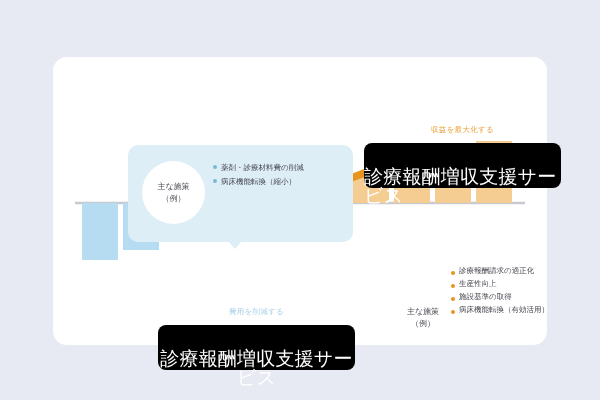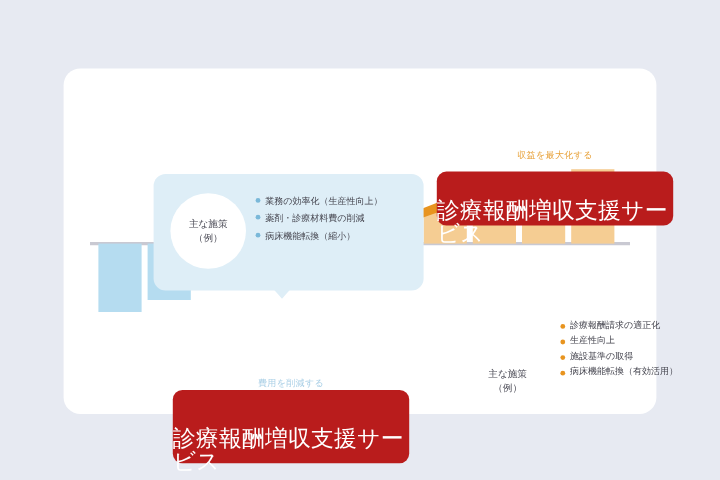--- a/index.html
+++ b/index.html
@@ -96,40 +96,41 @@
     width: 4px;
     height: 4px;
     border-radius: 50%;
     background: #7ab8d9;
     margin: 2px 4px 0 0;
   }
 
   
   .service-box {
     position: absolute;
-    background: #b91c1c;
+    background: #000000;
     border-radius: 8px;
     display: flex;
     flex-direction: column;
     align-items: center;
     justify-content: center;
     box-sizing: border-box;
     gap: 29px;
   }
   #service-box-revenue {
     left: 311px;
     top: 86px;
     width: 197px;
     height: 45px;
   }
   #service-box-cost {
-    left: 91px;
+    left: 105px;
     top: 268px;
     width: 197px;
-    height: 61px;
+    height: 45px;
+    text-align: center;
   }
   .service-eyebrow {
     font-size: 7.5px;
     line-height: 1;
     margin-bottom: 4px;
     letter-spacing: 0.3px;
   }
   .eyebrow-orange { color: #e8a33d; }
   .eyebrow-blue   { color: #a9cfe6; }
   .service-title {
@@ -151,26 +152,25 @@
     line-height: 1.45;
   }
   #orange-bullets {
     position: absolute;
     left: 398px;
     top: 209px;
     width: 135px;
   }
   .orange-bullet {
     display: flex;
-    align-items: center;
+    align-items: flex-end;
     margin-bottom: 4px;
     font-size: 7.5px;
     color: #45454f;
     line-height: 1.2;
-    margin-left: 16px;
   }
   .orange-bullet .dot {
     flex: 0 0 auto;
     width: 4px;
     height: 4px;
     border-radius: 50%;
     background: #e8941f;
     margin: 2px 4px 0 0;
   }
 </style>
@@ -212,24 +212,20 @@
     <div id="blue-callout-tail"></div>
 
     <div id="blue-circle">
       <span>主な施策</span>
       <span>（例）</span>
     </div>
 
     <div id="blue-bullets">
         <div class="blue-bullet">
           <span class="dot"></span>
-          <span>業務の効率化（生産性向上）</span>
-        </div>
-        <div class="blue-bullet">
-          <span class="dot"></span>
           <span>薬剤・診療材料費の削減</span>
         </div>
         <div class="blue-bullet">
           <span class="dot"></span>
           <span>病床機能転換（縮小）</span>
         </div>
       </div>
 
     <div class="service-box" id="service-box-revenue">
       <span class="service-eyebrow eyebrow-orange">収益を最大化する</span>

